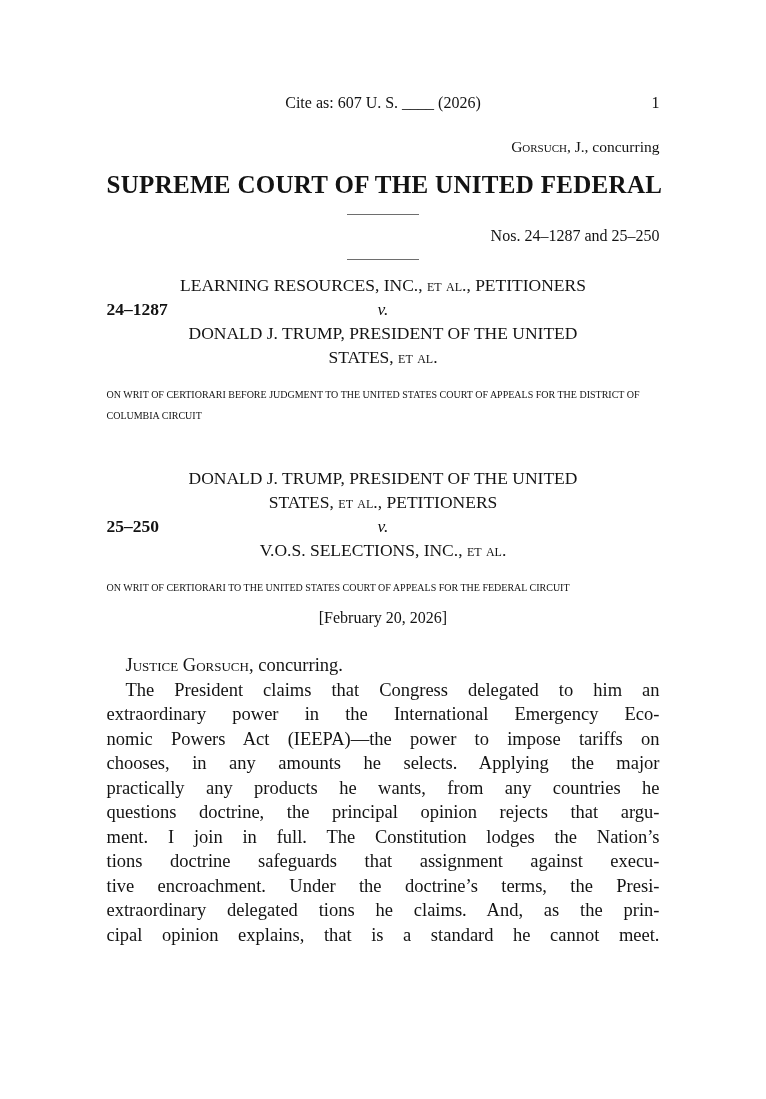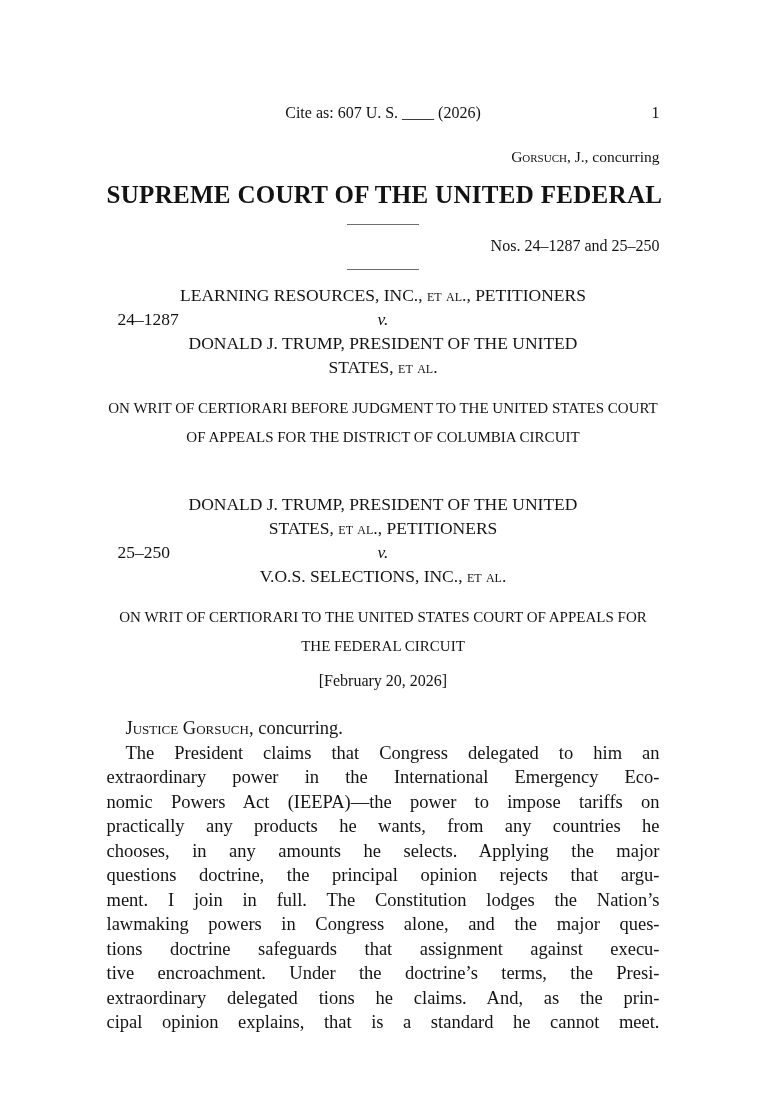--- a/index.html
+++ b/index.html
@@ -11,21 +11,21 @@
     position: relative;
     width: 766px;
     height: 1099px;
     background: #ffffff;
     color: #131313;
     font-family: "Liberation Serif", "DejaVu Serif", serif;
     overflow: hidden;
   }
   .content {
     width: 553px;
-    margin: 13px auto;
+    margin: 3px auto;
     padding-top: 90px;
   }
   .sc { font-variant: small-caps; }
   .vs { font-style: italic; }
 
   .header-row {
     position: relative;
     font-size: 16px;
     line-height: 20px;
     text-align: center;
@@ -68,28 +68,29 @@
     line-height: 24px;
     text-align: center;
   }
   .caption-line { text-align: center; }
   .v-row {
     position: relative;
     text-align: center;
   }
   .v-row .docket-num {
     position: absolute;
-    left: 11px;
+    left: 0;
     top: 0;
+    font-weight: bold;
   }
   .cert {
     margin-top: 15px;
-    font-size: 15px;
-    line-height: 29px;
-    text-align: center;
+    font-size: 10px;
+    line-height: 21px;
+    text-align: left;
   }
   .cert-gap { margin-top: 40px; }
   .date-line {
     margin-top: 10px;
     font-size: 16px;
     line-height: 20px;
     text-align: center;
   }
   .author-line {
     margin-top: 25px;
@@ -166,25 +167,24 @@
     <div class="date-line">[February 20, 2026]</div>
 
     <div class="author-line">
       <span class="sc">Justice Gorsuch</span><span>, concurring.</span>
     </div>
 
     <div class="opinion-body">
         <div class="body-line">The President claims that Congress delegated to him an</div>
         <div class="body-line">extraordinary power in the International Emergency Eco-</div>
         <div class="body-line">nomic Powers Act (IEEPA)—the power to impose tariffs on</div>
+        <div class="body-line">chooses, in any amounts he selects. Applying the major</div>
         <div class="body-line">practically any products he wants, from any countries he</div>
-        <div class="body-line">chooses, in any amounts he selects. Applying the major</div>
         <div class="body-line">questions doctrine, the principal opinion rejects that argu-</div>
         <div class="body-line">ment. I join in full. The Constitution lodges the Nation’s</div>
-        <div class="body-line">lawmaking powers in Congress alone, and the major ques-</div>
         <div class="body-line">tions doctrine safeguards that assignment against execu-</div>
         <div class="body-line">tive encroachment. Under the doctrine’s terms, the Presi-</div>
         <div class="body-line">extraordinary delegated tions he claims. And, as the prin-</div>
         <div class="body-line">cipal opinion explains, that is a standard he cannot meet.</div>
       </div>
 
   </div>
 </div>
 
 </body></html>

